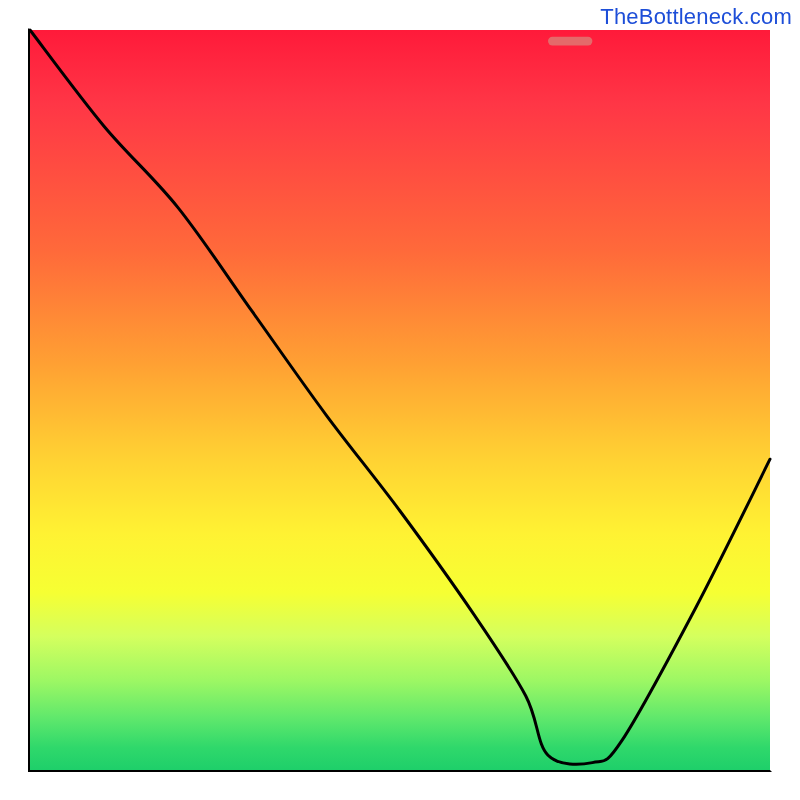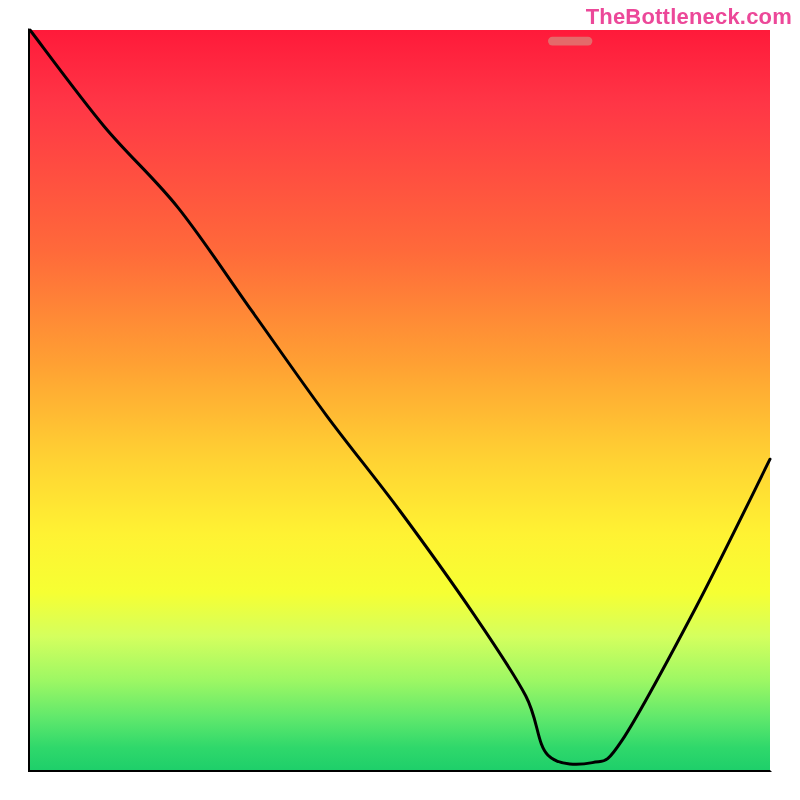--- a/index.html
+++ b/index.html
@@ -59,22 +59,22 @@
     width: 740px;
     height: 740px;
     overflow: visible;
     pointer-events: none;
   }
   .watermark {
     position: absolute;
     top: 4px;
     right: 8px;
     font-size: 22px;
-    font-weight: 700;
-    color: #ec4899;
+    font-weight: 400;
+    color: #1d4ed8;
     letter-spacing: 0.2px;
   }
   .marker {
     fill: #e46a6a;
     stroke: none;
   }
   .data-curve {
     fill: none;
     stroke: #000000;
     stroke-width: 3;

